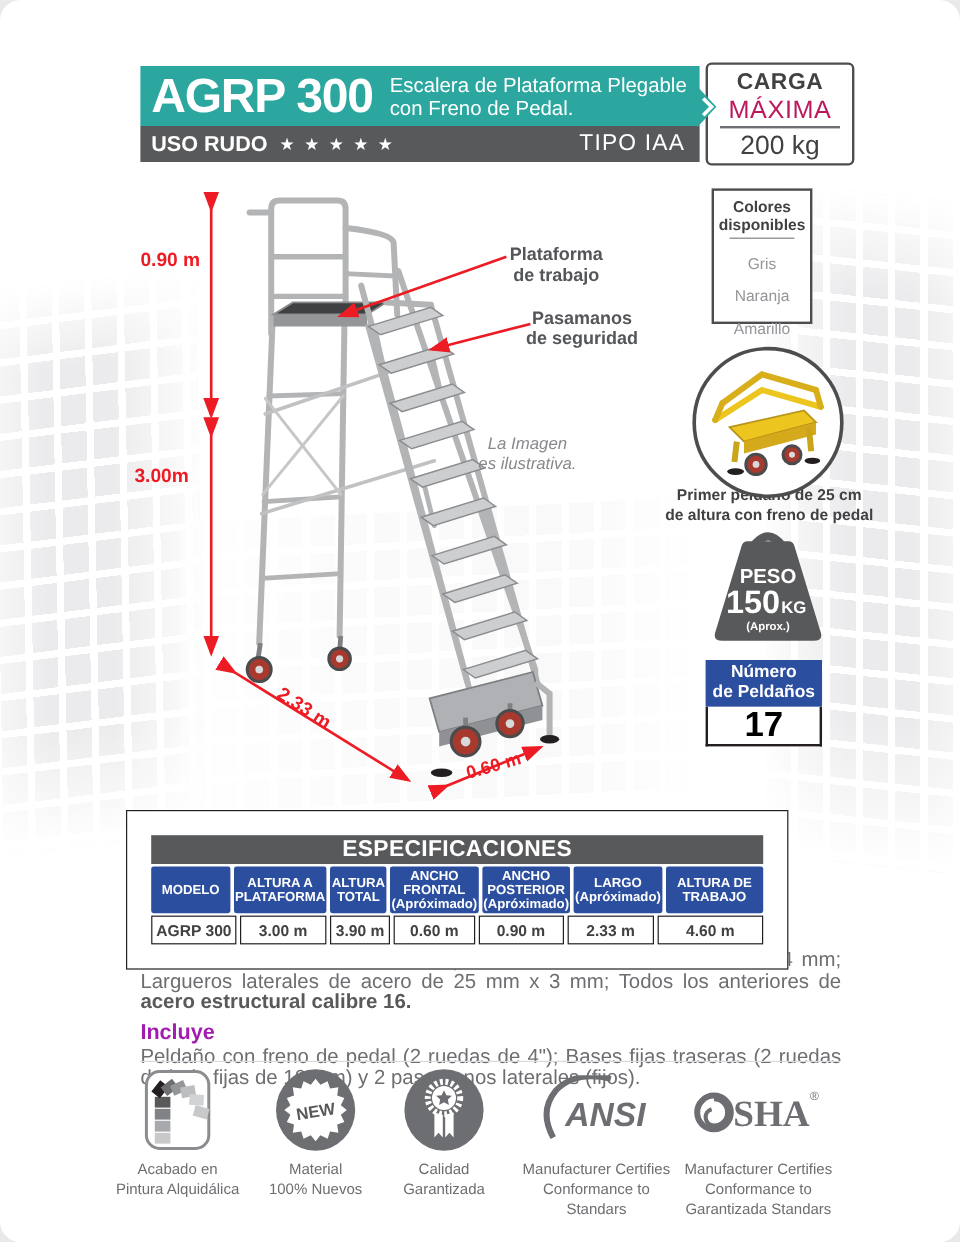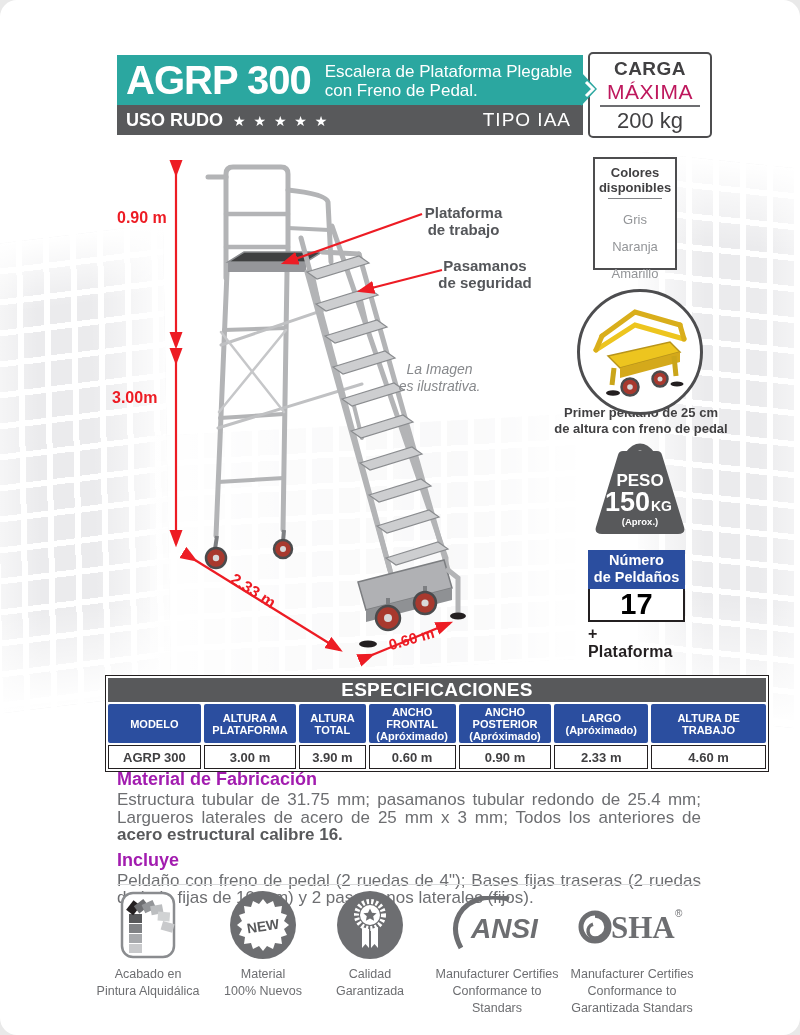--- a/index.html
+++ b/index.html
@@ -63,21 +63,21 @@
   .num-value{background:#fff;border:2.5px solid #231f20;border-top:none;text-align:center;font-size:29px;font-weight:bold;color:#000;line-height:31px;box-sizing:border-box;}
   .num-extra{font-size:16px;font-weight:bold;color:#231f20;margin-top:3px;letter-spacing:.2px;}
 
   
   .red{color:#ed1c24;font-weight:bold;}
   .dim{font-size:16px;white-space:nowrap;}
   .anno{font-size:15px;font-weight:bold;color:#54565a;line-height:17px;text-align:center;}
   .disclaimer{font-style:italic;color:#87898c;font-size:14px;line-height:17px;text-align:center;font-weight:normal;}
 
   
-  .spec-table{left:105px;top:675px;width:664px;background:#fff;border:1.5px solid #231f20;padding:2px;box-sizing:border-box;}
+  .spec-table{left:105px;top:675px;width:552px;background:#fff;border:1.5px solid #231f20;padding:20px;box-sizing:border-box;}
   .spec-title{background:#58595b;color:#fff;text-align:center;font-size:19px;font-weight:bold;line-height:24px;letter-spacing:.3px;}
   .spec-row{display:flex;gap:3px;margin-top:2px;}
   .spec-h{background:#2b4e9f;border-radius:2px;color:#fff;font-weight:bold;font-size:11px;line-height:12px;display:flex;flex-direction:column;justify-content:center;align-items:center;text-align:center;min-height:37px;padding:1px;}
   .spec-d{background:#fff;border:1.5px solid #231f20;font-weight:bold;font-size:13px;color:#414042;display:flex;justify-content:center;align-items:center;height:22px;box-sizing:content-box;}
   .c0{flex:82;} .c1{flex:82;} .c2{flex:58;} .c3{flex:77;} .c4{flex:82;} .c5{flex:83;} .c6{flex:102;}
 
   
   .txt-sec{left:117px;top:769px;width:584px;}
   .sec-h{font-size:18px;font-weight:bold;color:#a21caf;line-height:20px;margin:0 0 2px 0;}
   .sec-p{font-size:17px;color:#6d6e71;line-height:17.5px;text-align:justify;margin:0 0 6px 0;}
@@ -275,21 +275,20 @@
     <text x="59" y="70" text-anchor="start" fill="#fff" font-size="14" font-weight="bold" font-family="Liberation Sans, sans-serif">KG</text>
     <text x="48" y="84" text-anchor="middle" fill="#fff" font-size="9.5" font-weight="bold" font-family="Liberation Sans, sans-serif">(Aprox.)</text>
   </svg>
 
   <div class="abs num-box z3">
     <div class="num-title">
       <div>Número</div>
       <div>de Peldaños</div>
     </div>
     <div class="num-value">17</div>
-    <div class="num-extra">+ Plataforma</div>
   </div>
 
   <div class="abs spec-table z3">
     <div class="spec-title">ESPECIFICACIONES</div>
     <div class="spec-row">
       <div class="spec-h c0">
           <span>MODELO</span>
           <span></span>
         </div>
       <div class="spec-h c1">

